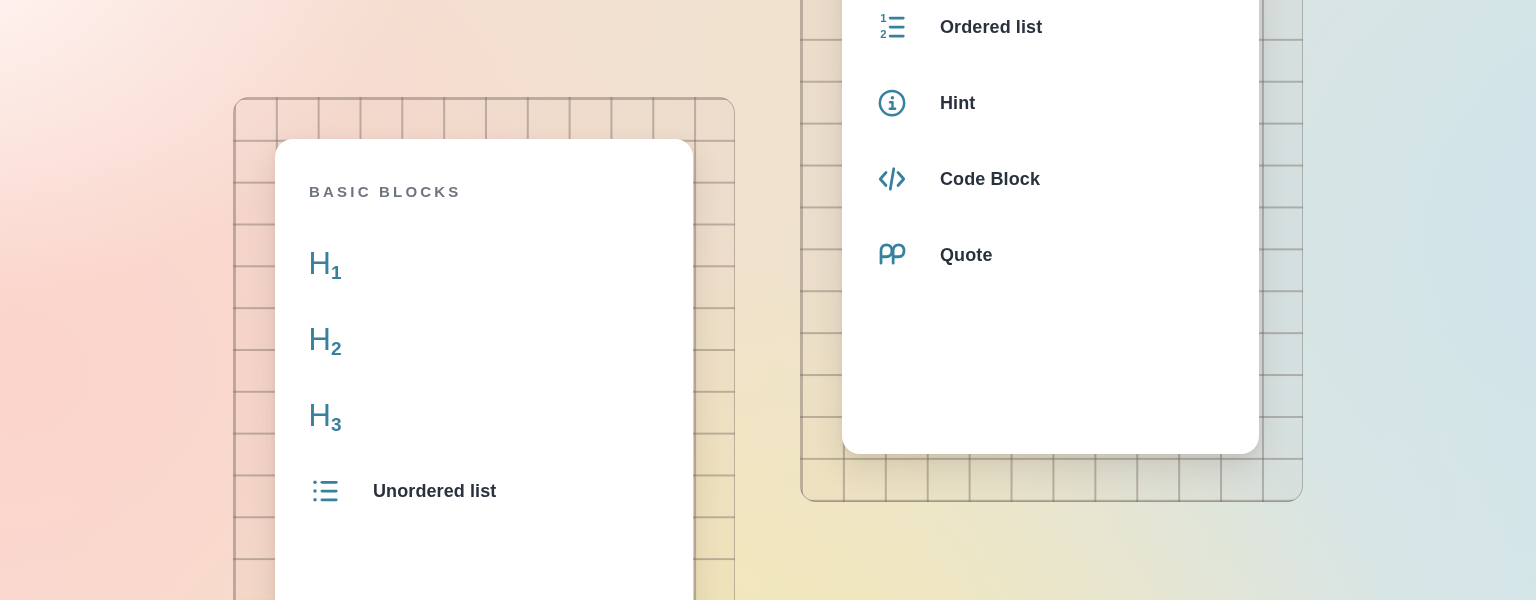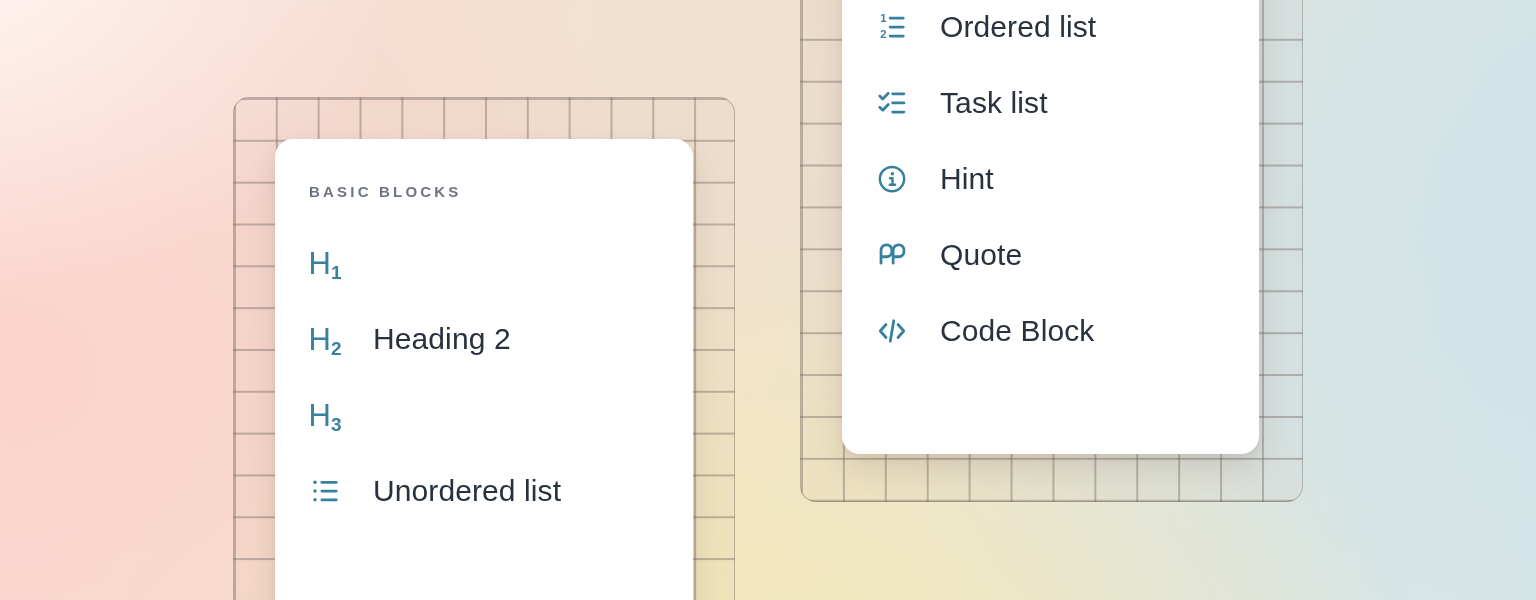--- a/index.html
+++ b/index.html
@@ -75,21 +75,21 @@
 
   .hicon{
     color:var(--icon);line-height:1;font-weight:500;
     display:flex;align-items:baseline;
   }
   .hicon .h-letter{font-size:31px;}
   .hicon .h-sub{font-size:19px;font-weight:600;transform:translateY(5px);}
 
   .item-label{
     margin-left:32px;
-    font-size:30px;font-weight:400;color:var(--item-text);
+    font-size:18px;font-weight:700;color:var(--item-text);
     letter-spacing:0.1px;line-height:30px;
   }
 </style>
 </head>
 <body>
 
 <div class="stage">
 
   <div class="grid grid-left"></div>
   <div class="grid grid-right"></div>
@@ -108,21 +108,20 @@
         </span>
       </li>
 
       <li class="menu-item">
         <span class="icon-box">
           <span class="hicon">
             <span class="h-letter">H</span>
             <span class="h-sub">2</span>
           </span>
         </span>
-        <span class="item-label">Heading 2</span>
       </li>
 
       <li class="menu-item">
         <span class="icon-box">
           <span class="hicon">
             <span class="h-letter">H</span>
             <span class="h-sub">3</span>
           </span>
         </span>
       </li>
@@ -153,62 +152,50 @@
             <text class="icon-digit" x="2.6" y="8.2">1</text>
             <text class="icon-digit" x="2.6" y="20.4">2</text>
             <line class="icon-stroke" x1="10.5" y1="4.8" x2="21" y2="4.8"></line>
             <line class="icon-stroke" x1="10.5" y1="12" x2="21" y2="12"></line>
             <line class="icon-stroke" x1="10.5" y1="19.2" x2="21" y2="19.2"></line>
           </svg>
         </span>
         <span class="item-label">Ordered list</span>
       </li>
 
-      <li class="menu-item">
-        <span class="icon-box">
-          <svg viewBox="0 0 24 24">
-            <polyline class="icon-stroke" points="2.2,6.4 4.6,8.8 9,4.2"></polyline>
-            <polyline class="icon-stroke" points="2.2,15.4 4.6,17.8 9,13.2"></polyline>
-            <line class="icon-stroke" x1="12.5" y1="4.6" x2="21.5" y2="4.6"></line>
-            <line class="icon-stroke" x1="12.5" y1="11.9" x2="21.5" y2="11.9"></line>
-            <line class="icon-stroke" x1="12.5" y1="19.2" x2="21.5" y2="19.2"></line>
-          </svg>
-        </span>
-        <span class="item-label">Task list</span>
-      </li>
 
 
       <li class="menu-item">
         <span class="icon-box">
           <svg viewBox="0 0 24 24">
             <circle class="icon-stroke" style="stroke-width:2" cx="12" cy="12" r="9.7"></circle>
             <circle class="icon-fill" cx="12.3" cy="7.8" r="1.4"></circle>
             <path class="icon-stroke" style="stroke-width:1.9" d="M10.4 11.4 L12.4 11.4 L12.4 16.6 M10.2 16.6 L14.5 16.6"></path>
           </svg>
         </span>
         <span class="item-label">Hint</span>
       </li>
 
       <li class="menu-item">
         <span class="icon-box">
           <svg viewBox="0 0 24 24">
-            <path class="icon-stroke" d="M3.2 18.5 L3.2 8.6 C3.2 5.5 5.2 3.8 7.6 3.8 C10 3.8 11.9 5.5 11.9 8.6 C11.9 11.7 10 13.4 7.6 13.4 L3.2 13.4"></path>
-            <path class="icon-stroke" d="M12.9 18.5 L12.9 8.6 C12.9 5.5 14.9 3.8 17.3 3.8 C19.7 3.8 21.6 5.5 21.6 8.6 C21.6 11.7 19.7 13.4 17.3 13.4 L12.9 13.4"></path>
-          </svg>
-        </span>
-        <span class="item-label">Quote</span>
-      </li>
-
-      <li class="menu-item">
-        <span class="icon-box">
-          <svg viewBox="0 0 24 24">
             <polyline class="icon-stroke" points="7.2,6.8 2.6,12 7.2,17.2"></polyline>
             <polyline class="icon-stroke" points="16.8,6.8 21.4,12 16.8,17.2"></polyline>
             <line class="icon-stroke" x1="13.4" y1="3.8" x2="10.6" y2="20.2"></line>
           </svg>
         </span>
         <span class="item-label">Code Block</span>
       </li>
 
+      <li class="menu-item">
+        <span class="icon-box">
+          <svg viewBox="0 0 24 24">
+            <path class="icon-stroke" d="M3.2 18.5 L3.2 8.6 C3.2 5.5 5.2 3.8 7.6 3.8 C10 3.8 11.9 5.5 11.9 8.6 C11.9 11.7 10 13.4 7.6 13.4 L3.2 13.4"></path>
+            <path class="icon-stroke" d="M12.9 18.5 L12.9 8.6 C12.9 5.5 14.9 3.8 17.3 3.8 C19.7 3.8 21.6 5.5 21.6 8.6 C21.6 11.7 19.7 13.4 17.3 13.4 L12.9 13.4"></path>
+          </svg>
+        </span>
+        <span class="item-label">Quote</span>
+      </li>
+
     </ul>
   </div>
 
 </div>
 
 </body></html>

